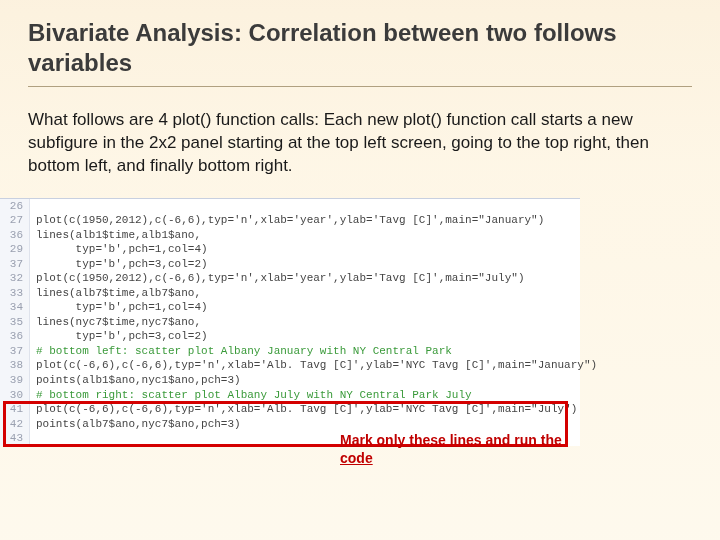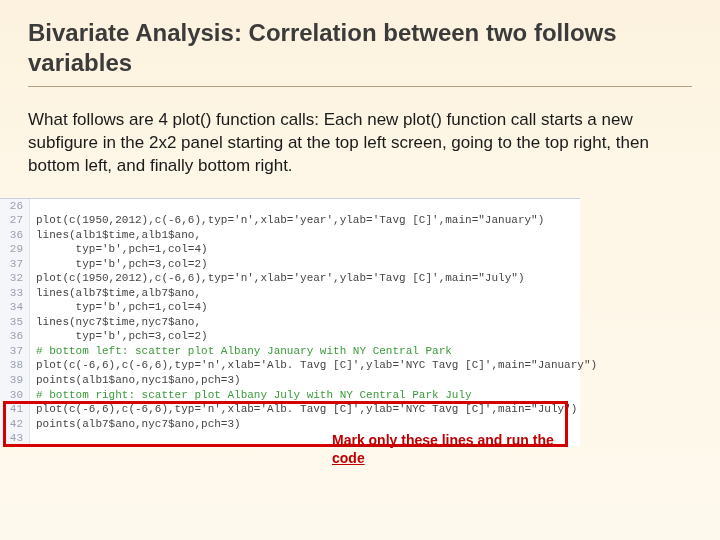--- a/index.html
+++ b/index.html
@@ -99,15 +99,15 @@
       <div class="code-line"><span class="gutter">35</span><span class="code ">lines(nyc7$time,nyc7$ano,</span></div>
       <div class="code-line"><span class="gutter">36</span><span class="code ">      typ='b',pch=3,col=2)</span></div>
       <div class="code-line"><span class="gutter">37</span><span class="code c-comment"># bottom left: scatter plot Albany January with NY Central Park</span></div>
       <div class="code-line"><span class="gutter">38</span><span class="code ">plot(c(-6,6),c(-6,6),typ='n',xlab='Alb. Tavg [C]',ylab='NYC Tavg [C]',main="January")</span></div>
       <div class="code-line"><span class="gutter">39</span><span class="code ">points(alb1$ano,nyc1$ano,pch=3)</span></div>
       <div class="code-line"><span class="gutter">30</span><span class="code c-comment"># bottom right: scatter plot Albany July with NY Central Park July</span></div>
       <div class="code-line"><span class="gutter">41</span><span class="code ">plot(c(-6,6),c(-6,6),typ='n',xlab='Alb. Tavg [C]',ylab='NYC Tavg [C]',main="July")</span></div>
       <div class="code-line"><span class="gutter">42</span><span class="code ">points(alb7$ano,nyc7$ano,pch=3)</span></div>
       <div class="code-line"><span class="gutter">43</span><span class="code "></span></div>
       <div class="red-box" id="red-box" style="left: 3px; right: 12px; top: 202px; height: 46px;"></div>
-    <div class="annotation" id="annotation" style="top: 232px; left: 292px; padding-left: 40px;">Mark only these lines and run the code</div>
+    <div class="annotation" id="annotation" style="top: 232px; left: 300px; padding-left: 40px;">Mark only these lines and run the code</div>
   </div>
 </div>
 
 </body></html>

